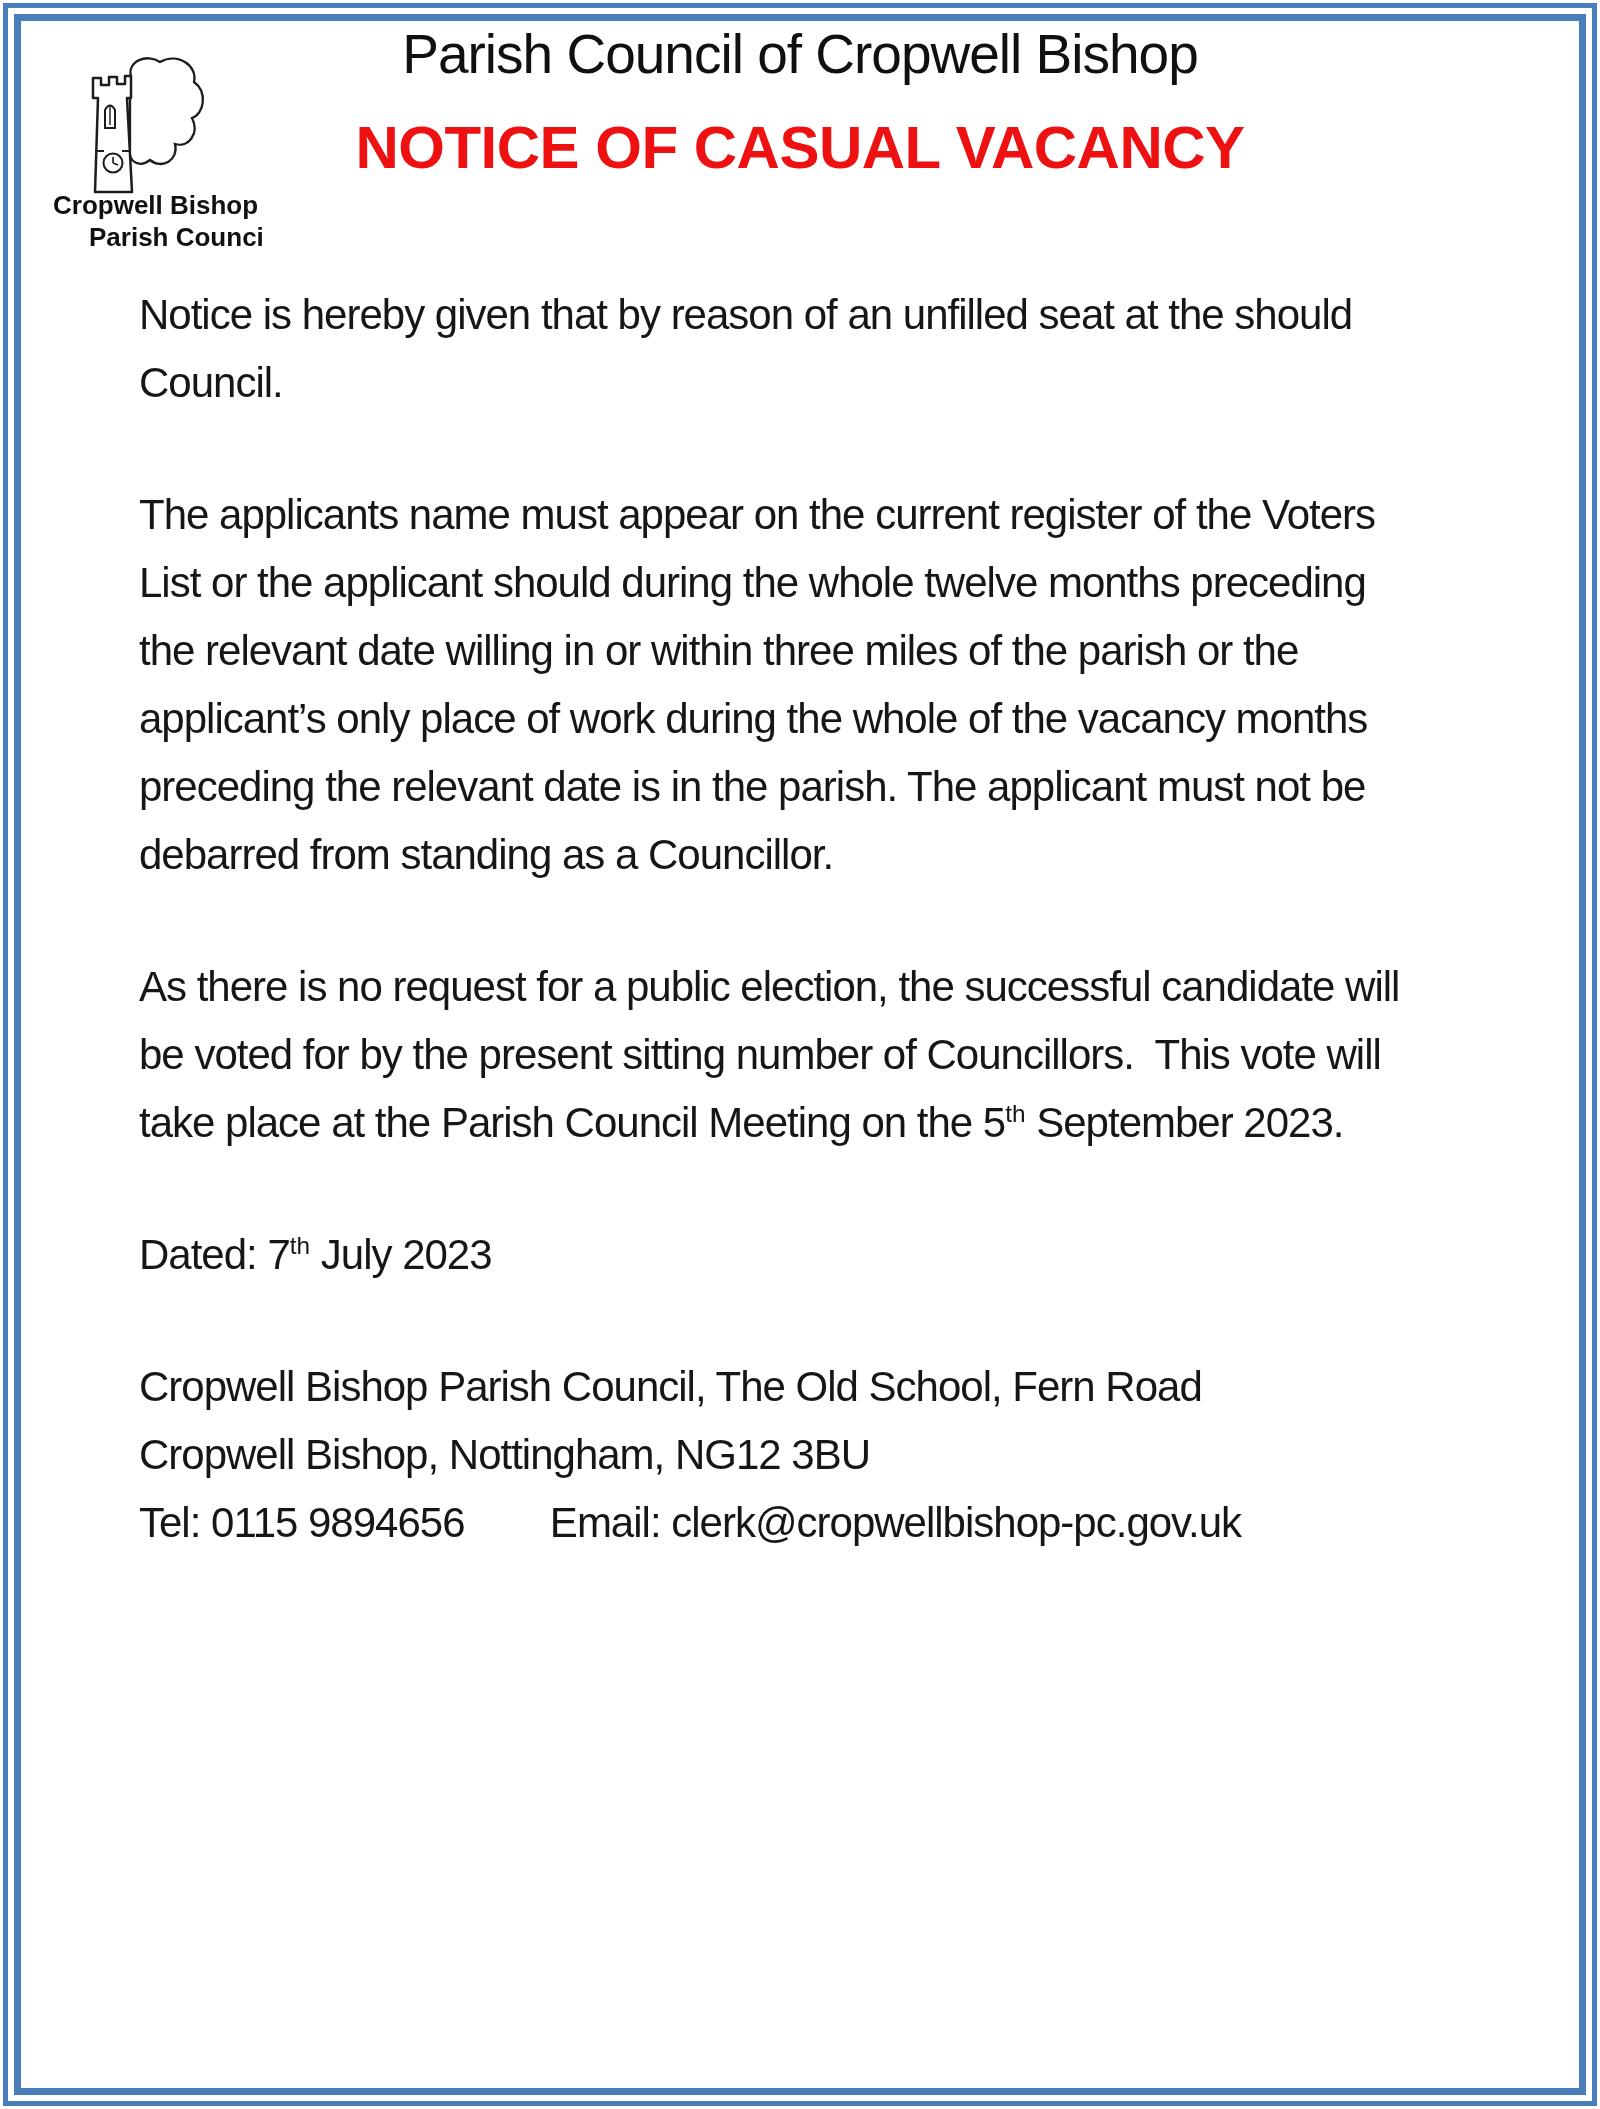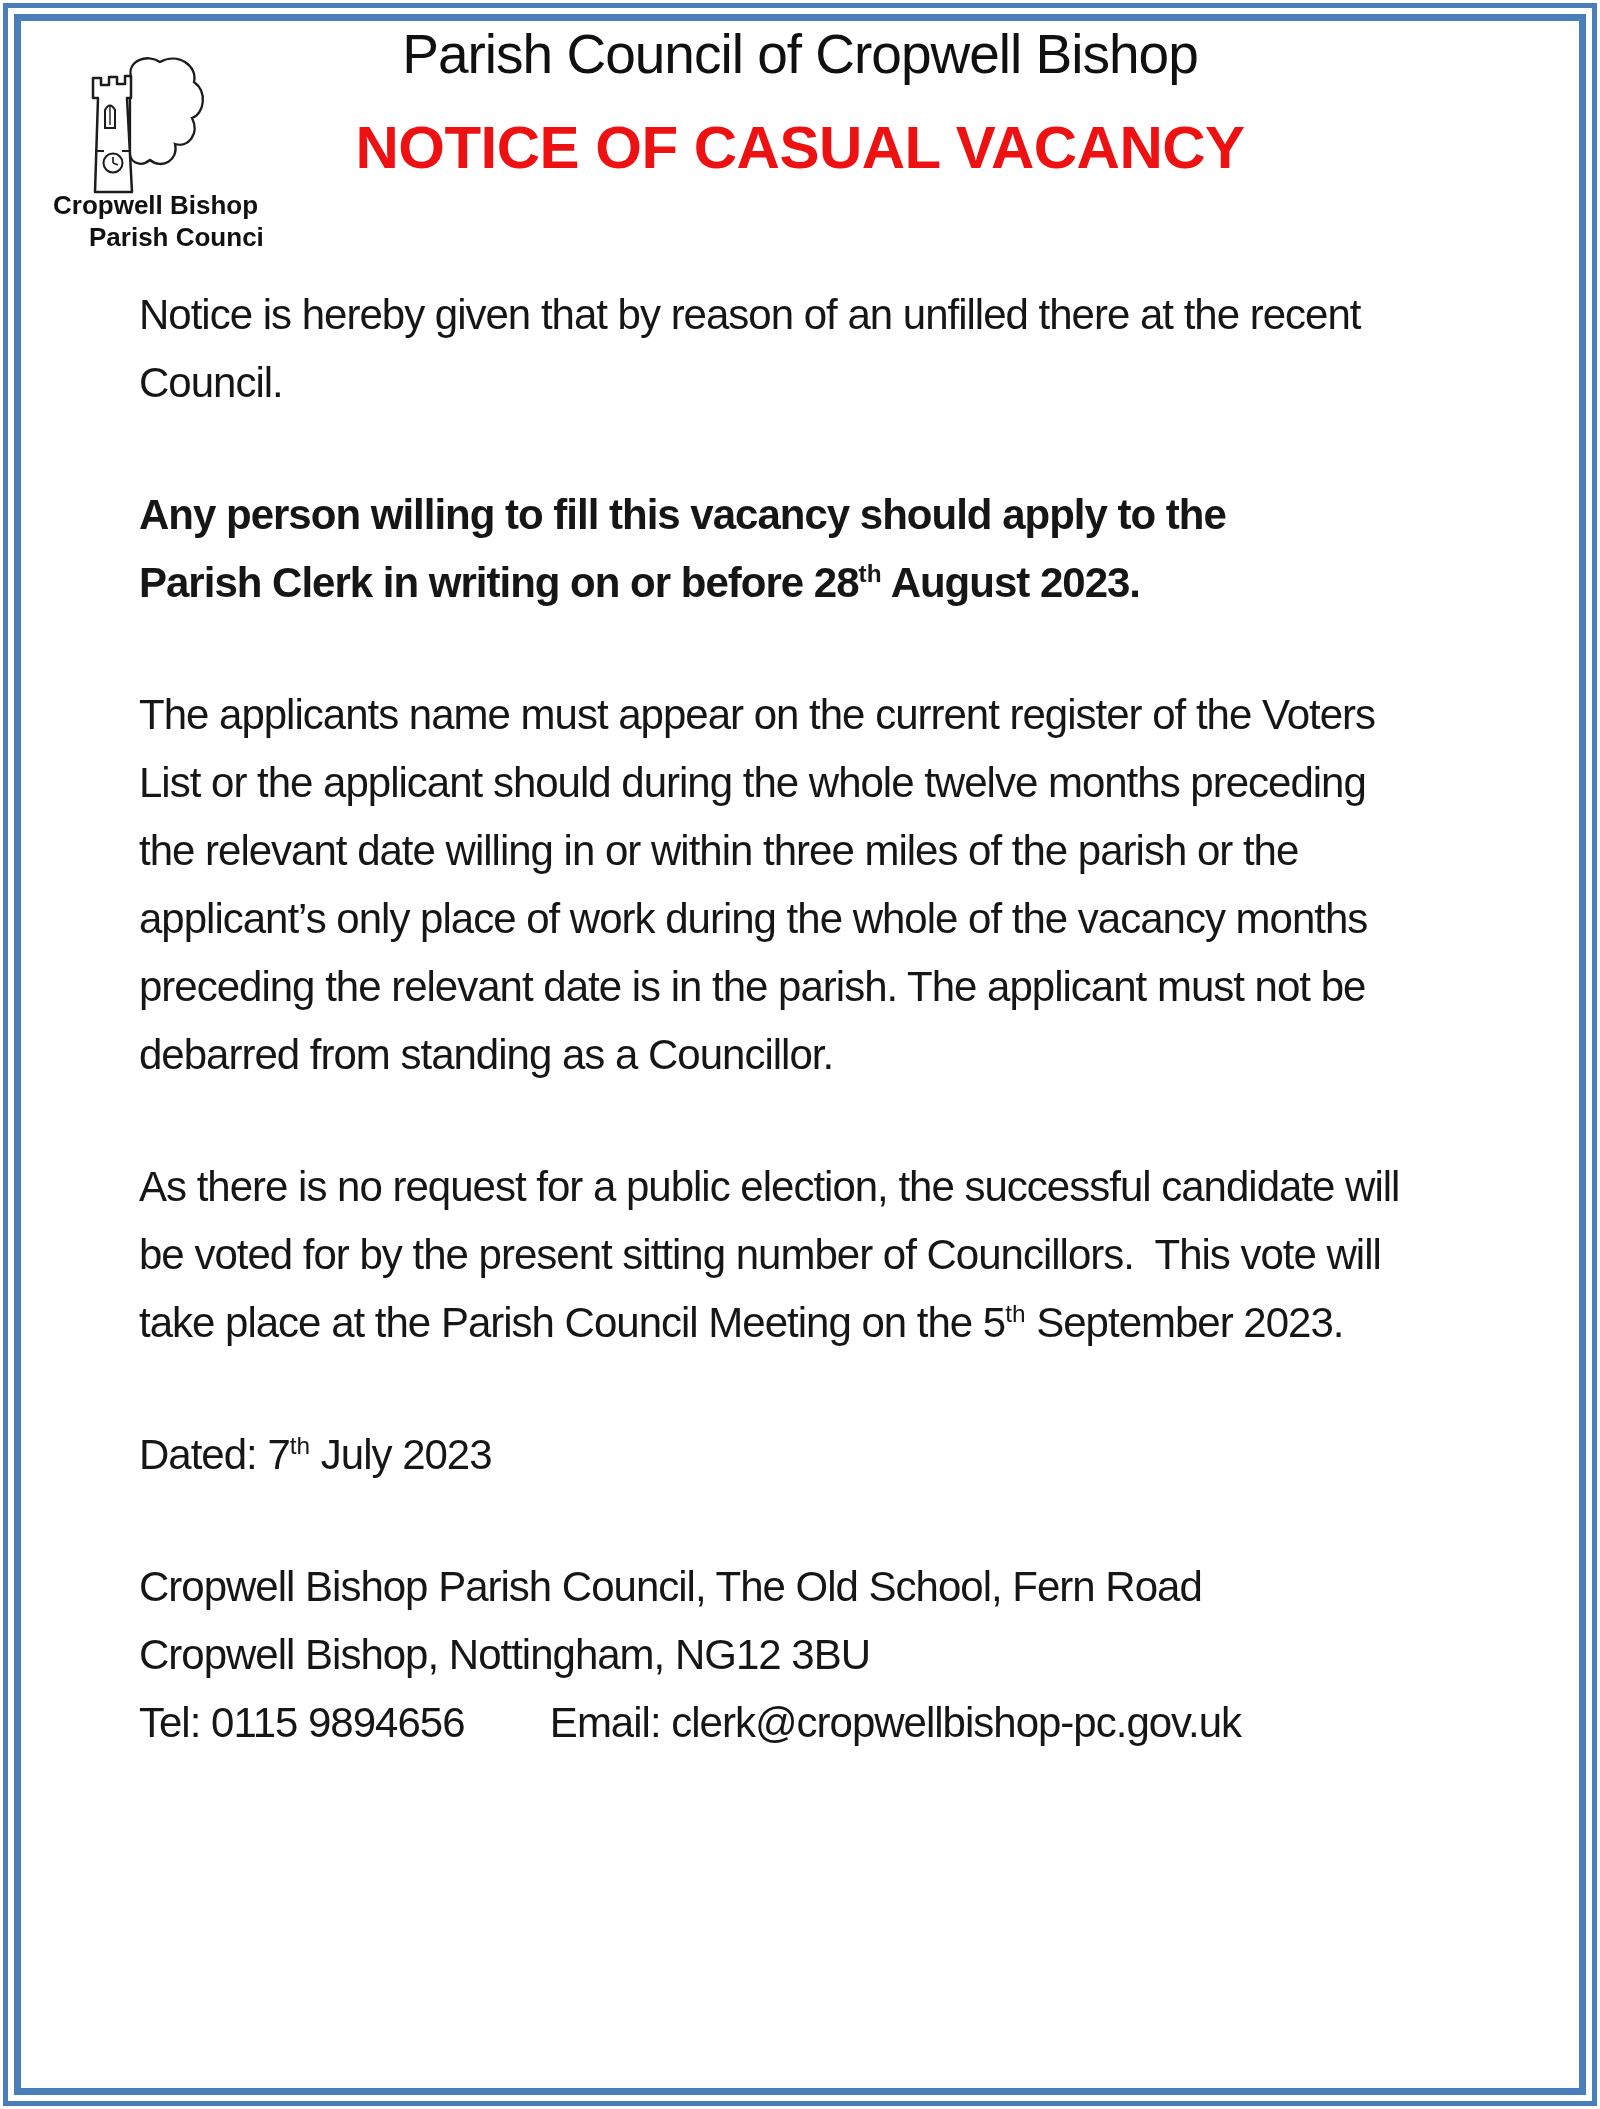--- a/index.html
+++ b/index.html
@@ -67,26 +67,22 @@
       </svg>
     </div>
 
     <div class="header">
       <div class="title">Parish Council of Cropwell Bishop</div>
       <div class="subtitle">NOTICE OF CASUAL VACANCY</div>
     </div>
 
     <div class="doc-body">
         <div class="para">
-          <div class="line">Notice is hereby given that by reason of an unfilled there at the recent</div>
+          <div class="line">Notice is hereby given that by reason of an unfilled seat at the should</div>
           <div class="line">Council.</div>
-        </div>
-        <div class="para bold">
-          <div class="line">Any person willing to fill this vacancy should apply to the</div>
-          <div class="line">Parish Clerk in writing on or before 28<sup>th</sup> August 2023.</div>
         </div>
         <div class="para">
           <div class="line">The applicants name must appear on the current register of the Voters</div>
           <div class="line">List or the applicant should during the whole twelve months preceding</div>
           <div class="line">the relevant date willing in or within three miles of the parish or the</div>
           <div class="line">applicant’s only place of work during the whole of the vacancy months</div>
           <div class="line">preceding the relevant date is in the parish. The applicant must not be</div>
           <div class="line">debarred from standing as a Councillor.</div>
         </div>
         <div class="para">

